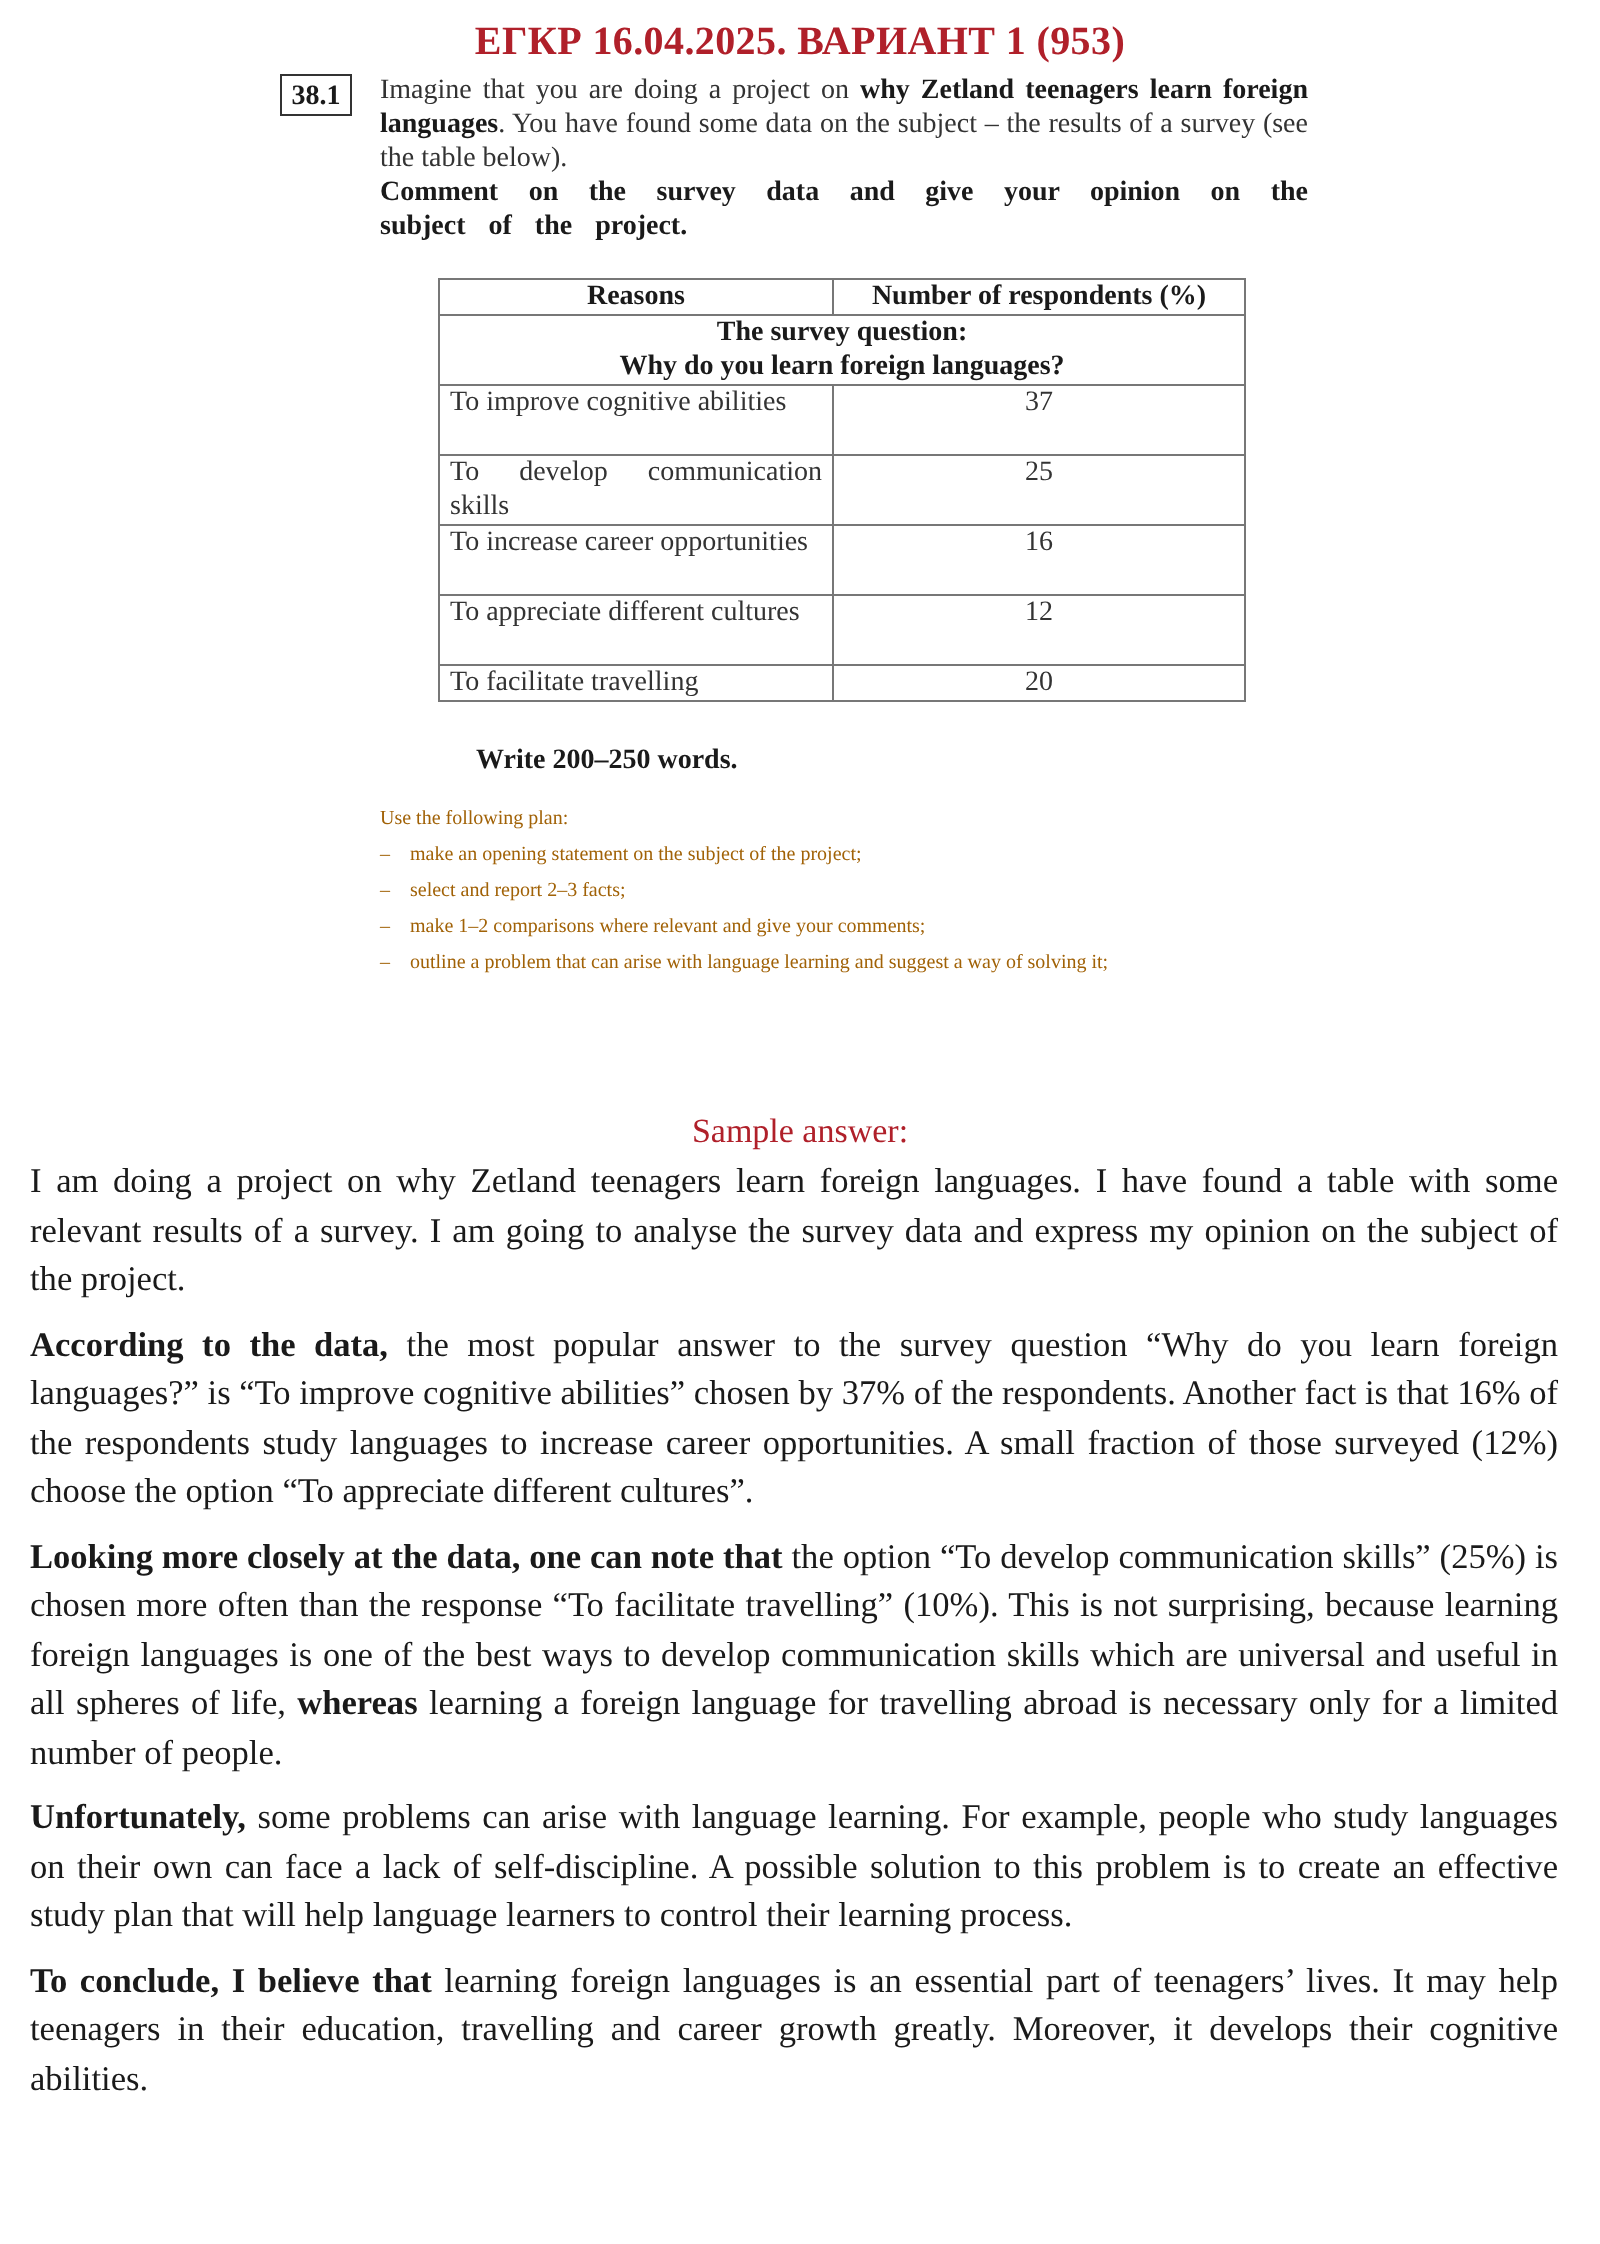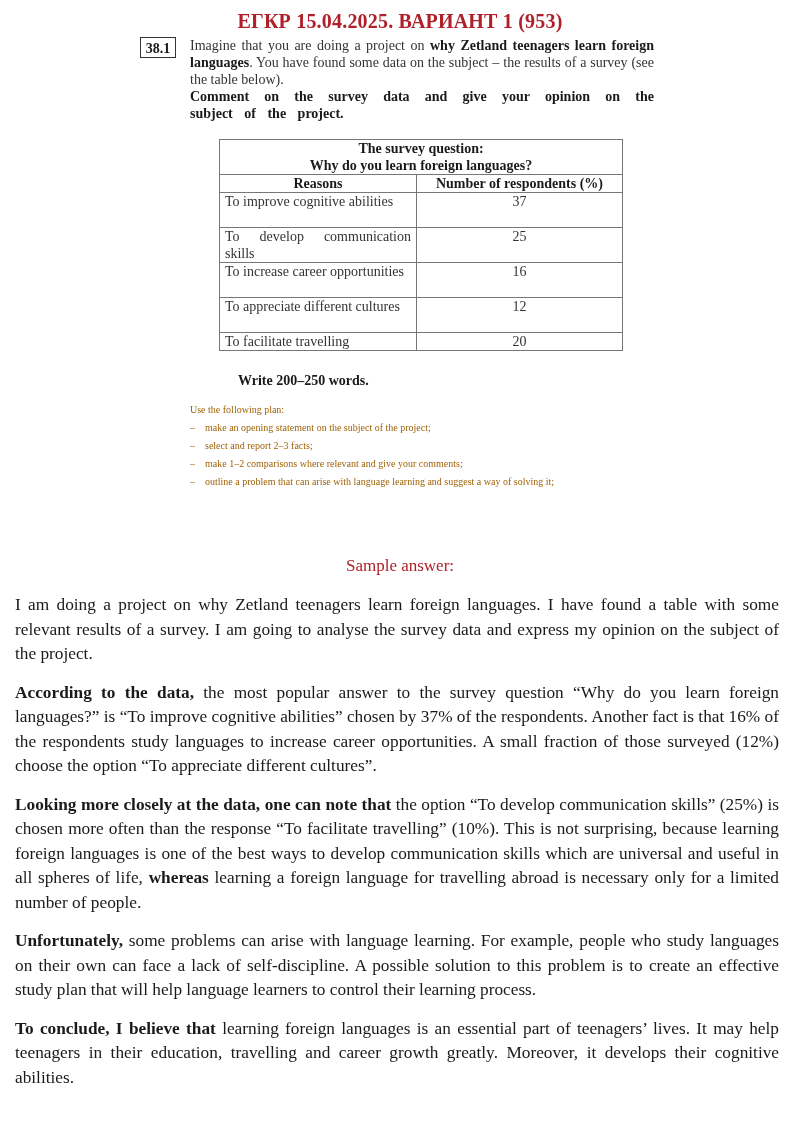--- a/index.html
+++ b/index.html
@@ -43,45 +43,45 @@
   .plan li { position: relative; padding-left: 15px; text-align: justify; }
   .plan li::before { content: "–"; position: absolute; left: 0; }
   .sample-title {
     position: absolute; top: 556px; left: 0; width: 800px; text-align: center;
     font-size: 17px; font-weight: normal; color: #b0202a;
   }
   .answer {
     position: absolute; left: 15px; top: 579px; width: 764px;
     font-size: 17.3px; line-height: 24.5px; color: #1a1a1a;
   }
-  .answer p { margin: 14px 0 8px 0; text-align: justify; }
+  .answer p { margin: 0 0 8px 0; text-align: justify; }
 </style>
 </head>
 <body>
 
-<div class="title">ЕГКР 15.04.2025. ВАРИАНТ 1 (953)</div>
+<div class="title">ЕГКР 16.04.2025. ВАРИАНТ 1 (953)</div>
 
 <div class="task-num">38.1</div>
 
 <div class="task">
   <div><span>Imagine that you are doing a project on </span><b>why Zetland teenagers learn foreign languages</b><span>. You have found some data on the subject – the results of a survey (see the table below).</span></div>
   <div class="instr">Comment on the survey data and give your opinion on the subject of the project.</div>
 </div>
 
 <table class="survey">
   <tbody>
       <tr>
+    <th>Reasons</th>
+    <th>Number of respondents (%)</th>
+  </tr>
+  <tr>
     <th colspan="2">
       <div>The survey question:</div>
       <div>Why do you learn foreign languages?</div>
     </th>
-  </tr>
-  <tr>
-    <th>Reasons</th>
-    <th>Number of respondents (%)</th>
   </tr>
   <tr class="row2">
     <td class="reason">To improve cognitive abilities</td>
     <td class="num">37</td>
   </tr>
   <tr class="row2">
     <td class="reason">To develop communication skills</td>
     <td class="num">25</td>
   </tr>
   <tr class="row2">

